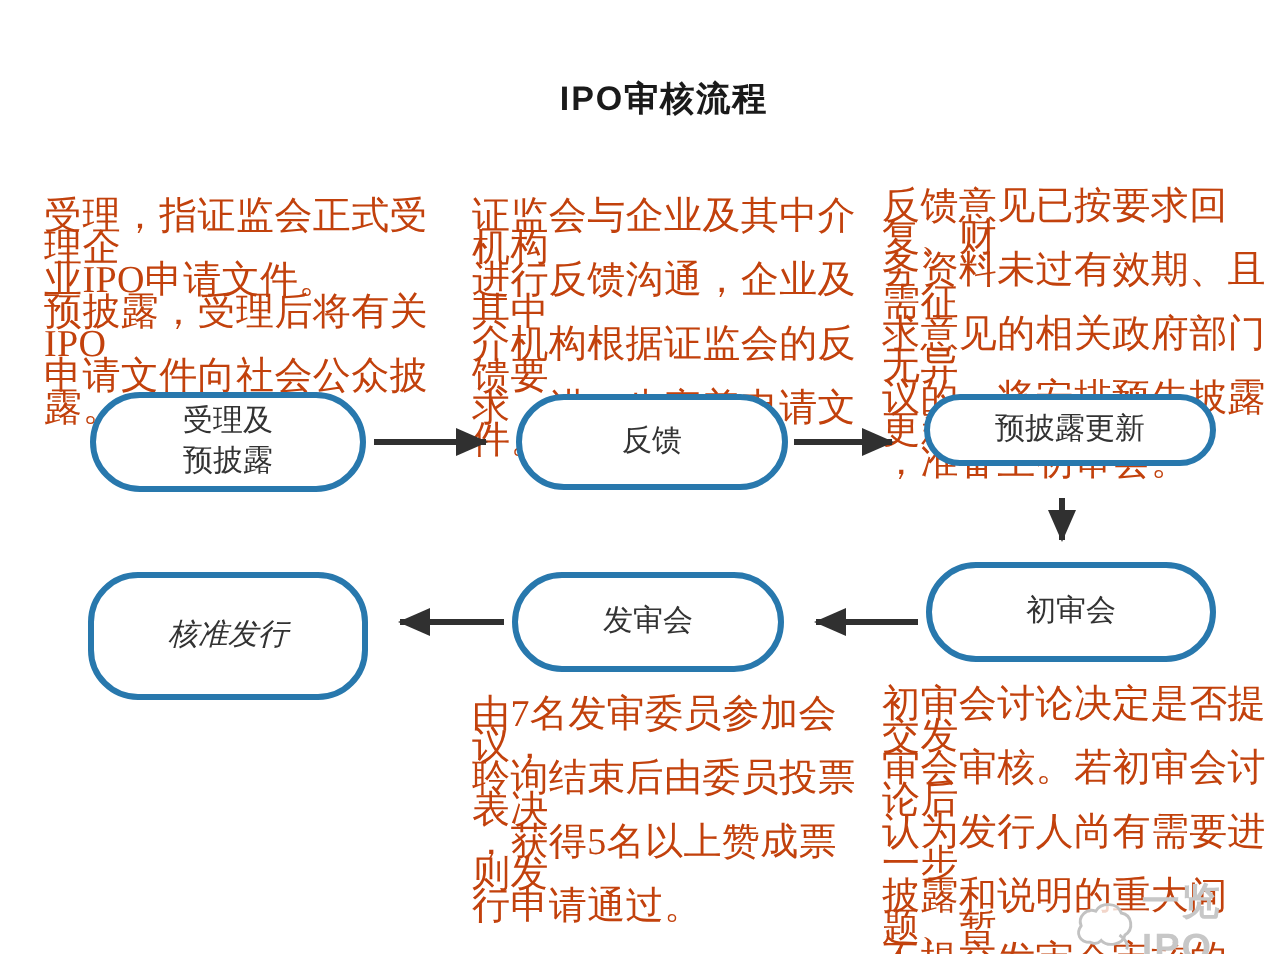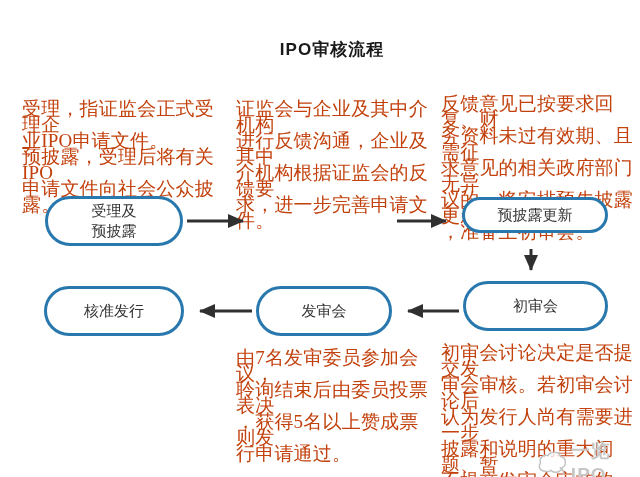--- a/index.html
+++ b/index.html
@@ -51,21 +51,21 @@
     text-align: center;
     font-size: 15px;
     color: #333333;
     white-space: pre-line;
     line-height: 20px;
     font-family: "Liberation Sans", sans-serif;
   }
   .box-a { left: 45px;  top: 196px; width: 138px; height: 50px; }
   .box-b { left: 258px; top: 197px; width: 136px; height: 48px; }
   .box-c { left: 462px; top: 197px; width: 146px; height: 36px; }
-  .box-d { left: 44px;  top: 286px; width: 140px; height: 50px; }
+  .box-d { left: 44px;  top: 286px; width: 140px; height: 64px; font-style: italic; }
   .box-e { left: 256px; top: 286px; width: 136px; height: 50px; }
   .box-f { left: 463px; top: 281px; width: 145px; height: 50px; }
   .arrow-layer {
     position: absolute;
     left: 0; top: 0;
     width: 640px; height: 477px;
     pointer-events: none;
   }
   .watermark {
     position: absolute;
@@ -109,20 +109,21 @@
 行申请通过。</div>
   <div class="note note-br">初审会讨论决定是否提交发
 审会审核。若初审会讨论后
 认为发行人尚有需要进一步
 披露和说明的重大问题、暂
 不提交发审会审核的，将再
 次发出书面反馈意见。</div>
 
   <div class="flow-box box-a">受理及
 预披露</div>
+  <div class="flow-box box-b">反馈</div>
   <div class="flow-box box-c">预披露更新</div>
   <div class="flow-box box-d">核准发行</div>
   <div class="flow-box box-e">发审会</div>
   <div class="flow-box box-f">初审会</div>
 
   <svg class="arrow-layer" viewBox="0 0 640 477" xmlns="http://www.w3.org/2000/svg">
     <defs>
       <marker id="ah" markerUnits="userSpaceOnUse" markerWidth="17" markerHeight="15" refX="15" refY="7" orient="auto">
         <path d="M0,0 L16,7 L0,14 Z" fill="#303030"></path>
       </marker>

